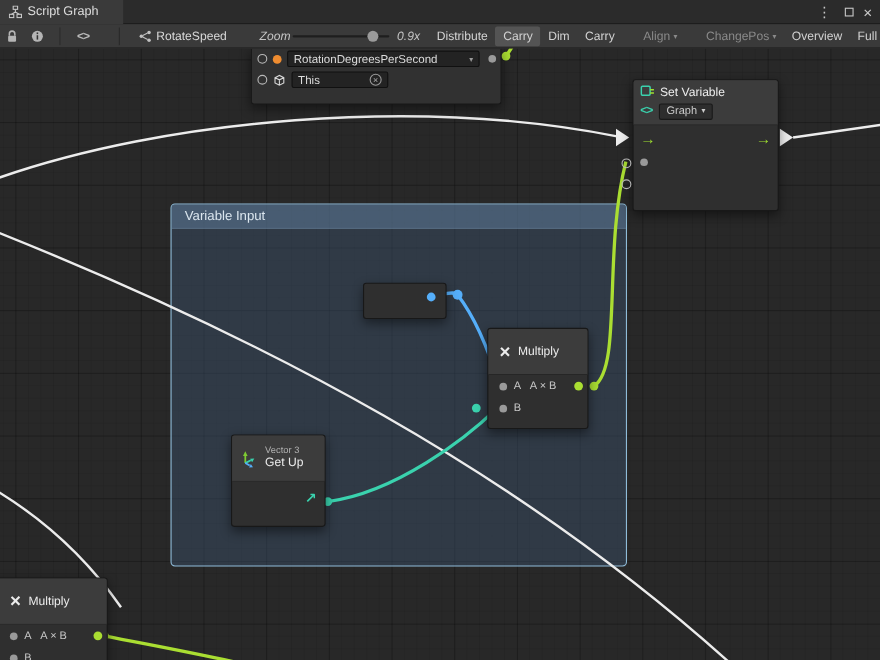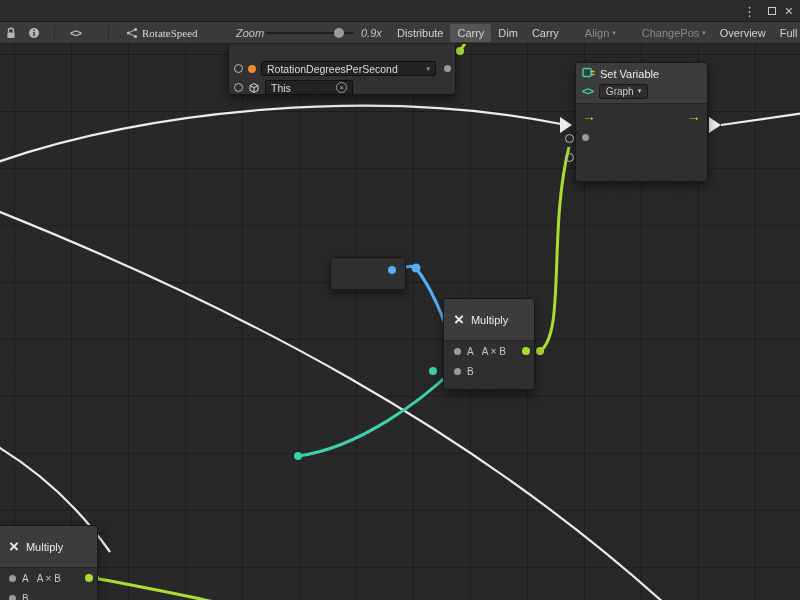--- a/index.html
+++ b/index.html
@@ -68,20 +68,25 @@
   .subt { font-size:8.5px; color:#b0b0b0; }
   .vport { color:#3ad2ae; font-size:13px; font-weight:700; }
 </style>
 </head>
 <body>
 
 <div id="app">
 
   <div id="canvas-bg"></div>
 
+  <div id="group-box">
+    <div class="ghead">
+      <span>Variable Input</span>
+    </div>
+  </div>
 
   <svg width="800" height="600" viewBox="0 0 800 600" style="position:absolute;left:0;top:0;z-index:2;pointer-events:none">
     <g fill="none">
       <path d="M -5 163 C 150 108, 380 88, 561 124" stroke="#ececec" stroke-width="2.2"></path>
       <path d="M 721 125 C 748 121, 776 117, 805 113" stroke="#ececec" stroke-width="2.2"></path>
       <path d="M -5 210 C 240 308, 470 428, 665 604" stroke="#ececec" stroke-width="2.2"></path>
       <path d="M -5 445 C 45 475, 82 512, 110 552" stroke="#ececec" stroke-width="2.2"></path>
       <path d="M 393 268 C 405 268, 412 264, 416 268 C 432 289, 445 321, 453 348" stroke="#55aef9" stroke-width="3"></path>
       <path d="M 298 456 C 360 448, 424 398, 452 371" stroke="#3ad2ae" stroke-width="3"></path>
       <path d="M 540 351 C 566 334, 548 230, 569 147" stroke="#aade32" stroke-width="3"></path>
@@ -92,21 +97,21 @@
     <polygon points="709,117 721,125 709,133" fill="#ececec"></polygon>
     <circle cx="416" cy="268" r="4.5" fill="#55aef9"></circle>
     <circle cx="298" cy="456" r="4" fill="#3ad2ae"></circle>
     <circle cx="433" cy="371" r="4" fill="#3ad2ae"></circle>
     <circle cx="540" cy="351" r="4" fill="#aade32"></circle>
     <circle cx="95" cy="578" r="4" fill="#aade32"></circle>
     <circle cx="460" cy="51" r="4" fill="#aade32"></circle>
   </svg>
 
   <div class="node" style="left:228px;top:44px;width:228px;height:51px;border-top:none;border-radius:0 0 3px 3px;background:#313131;">
-    <div class="row" style="height:19px;padding:0 5px;gap:5px;margin-top:15px;">
+    <div class="row" style="height:19px;padding:0 5px;gap:5px;">
       <span class="ring"></span>
       <span class="dot d8 c-orange"></span>
       <div class="field" style="flex:1;margin-right:14px;">
         <span>RotationDegreesPerSecond</span>
         <span class="caret-cell">▾</span>
       </div>
       <span class="dot d7 c-gray rdot" style="top:6px;"></span>
     </div>
     <div class="row" style="height:19px;padding:0 5px;gap:5px;">
       <span class="ring"></span>
@@ -115,21 +120,21 @@
       </svg>
       <div class="field" style="width:88px;">
         <span>This</span>
         <span class="circx">
             <span>×</span>
           </span>
       </div>
     </div>
   </div>
 
-  <div class="node" style="left:575px;top:62px;width:133px;height:120px;">
+  <div class="node" style="left:575px;top:72px;width:133px;height:120px;">
     <div style="background:#3c3c3c;border-bottom:1px solid #262626;border-radius:2px 2px 0 0;padding:3px 6px;">
       <div style="display:flex;align-items:center;gap:5px;height:15px;">
         <svg width="13" height="13" viewBox="0 0 13 13">
           <rect x="1" y="1.5" width="8" height="8" rx="1" fill="none" stroke="#3ad2ae" stroke-width="1.4"></rect>
           <path d="M9 4.5 h3.5 M9 7.5 h3.5" stroke="#9fe030" stroke-width="1.4"></path>
         </svg>
         <span style="color:#ececec;">Set Variable</span>
       </div>
       <div style="display:flex;align-items:center;gap:6px;height:18px;margin-top:1px;">
         <span class="kind-icon">&lt;&gt;</span>
@@ -164,39 +169,67 @@
       <span class="plabel">A</span>
       <span class="plabel" style="margin-left:2px;">A × B</span>
       <span class="dot d8 c-lime rdot" style="top:6px;"></span>
     </div>
     <div class="row" style="height:20px;padding:0 10px;gap:6px;">
       <span class="dot d7 c-gray"></span>
       <span class="plabel">B</span>
     </div>
   </div>
 
+  <div class="node" style="left:210px;top:395px;width:86px;height:84px;">
+    <div class="nhead" style="height:42px;gap:6px;padding:0 6px;">
+      <svg width="18" height="18" viewBox="0 0 18 18">
+        <path d="M6 13 L6 6" stroke="#7ecb32" stroke-width="1.6" fill="none"></path>
+        <path d="M6 2.2 L3.9 6.6 L8.1 6.6 Z" fill="#7ecb32"></path>
+        <path d="M6 13 L11 10.4" stroke="#3ad2ae" stroke-width="1.6" fill="none"></path>
+        <path d="M14.2 8.8 L10.4 9 L12.2 12.2 Z" fill="#3ad2ae"></path>
+        <path d="M6 13 L10 15.2" stroke="#55aef9" stroke-width="1.6" fill="none"></path>
+        <path d="M13 16.8 L9.4 17 L11 13.9 Z" fill="#55aef9"></path>
+      </svg>
+      <span style="display:flex;flex-direction:column;line-height:1.15;">
+        <span class="subt">Vector 3</span>
+        <span style="color:#ececec;">Get Up</span>
+      </span>
+    </div>
+    <div class="row" style="height:30px;padding:0 7px;justify-content:flex-end;">
+      <span class="vport">↗</span>
+    </div>
+  </div>
 
   <div class="node" style="left:-8px;top:525px;width:106px;height:90px;">
     <div class="nhead" style="height:42px;padding-left:16px;">
       <span class="xicon">×</span>
       <span style="color:#ececec;">Multiply</span>
     </div>
     <div class="row" style="height:20px;padding:0 10px 0 16px;gap:6px;">
       <span class="dot d7 c-gray"></span>
       <span class="plabel">A</span>
       <span class="plabel" style="margin-left:2px;">A × B</span>
       <span class="dot d8 c-lime rdot" style="top:6px;"></span>
     </div>
     <div class="row" style="height:20px;padding:0 10px 0 16px;gap:6px;">
       <span class="dot d7 c-gray"></span>
       <span class="plabel">B</span>
     </div>
   </div>
 
   <div id="titlebar">
+    <div class="tab">
+      <svg width="12" height="12" viewBox="0 0 12 12">
+        <rect x="4" y="0.5" width="4" height="3" fill="none" stroke="#c8c8c8"></rect>
+        <rect x="0.5" y="8" width="4" height="3" fill="none" stroke="#c8c8c8"></rect>
+        <rect x="7.5" y="8" width="4" height="3" fill="none" stroke="#c8c8c8"></rect>
+        <path d="M6 3.5 V6 M6 6 L2.5 8 M6 6 L9.5 8" stroke="#c8c8c8" fill="none"></path>
+      </svg>
+      <span>Script Graph</span>
+    </div>
     <span class="win-ctl" style="right:44px;">⋮</span>
     <span class="win-ctl" style="right:24px;">
         <span class="sq"></span>
       </span>
     <span class="win-ctl" style="right:7px;font-size:14px;">×</span>
   </div>
 
   <div id="toolbar">
     <span class="abs" style="left:5px;">
       <svg width="12" height="13" viewBox="0 0 12 13">
@@ -215,21 +248,21 @@
     <span class="abs" style="left:70px;color:#bdbdbd;font-weight:700;letter-spacing:-1px;">&lt;&gt;</span>
     <span class="vsep" style="left:108px;"></span>
     <span class="abs" style="left:126px;">
       <svg width="12" height="12" viewBox="0 0 12 12">
         <circle cx="2.5" cy="6" r="1.6" fill="#c0c0c0"></circle>
           <circle cx="9.5" cy="2.5" r="1.6" fill="#c0c0c0"></circle>
         <circle cx="9.5" cy="9.5" r="1.6" fill="#c0c0c0"></circle>
         <path d="M3.8 5.3 L8.2 3 M3.8 6.7 L8.2 9" stroke="#c0c0c0" stroke-width="1" fill="none"></path>
       </svg>
     </span>
-    <span class="abs" style="left:142px;color:#d8d8d8;font-family:Liberation Serif, serif;">RotateSpeed</span>
+    <span class="abs" style="left:142px;color:#d8d8d8;">RotateSpeed</span>
     <span class="abs" style="left:236px;color:#c4c4c4;font-style:italic;">Zoom</span>
     <span class="abs" style="left:266px;top:10px;height:2px;width:88px;background:#1e1e1e;border-radius:1px;">
       <span style="position:absolute;left:68px;top:-4px;width:10px;height:10px;border-radius:50%;background:#9b9b9b;"></span>
     </span>
     <span class="abs" style="left:361px;color:#c4c4c4;font-style:italic;">0.9x</span>
     <span class="abs" style="left:390px;">
       <button class="tbb">Distribute</button>
       <button class="tbb active">Carry</button>
       <button class="tbb">Dim</button>
       <button class="tbb">Carry</button>

